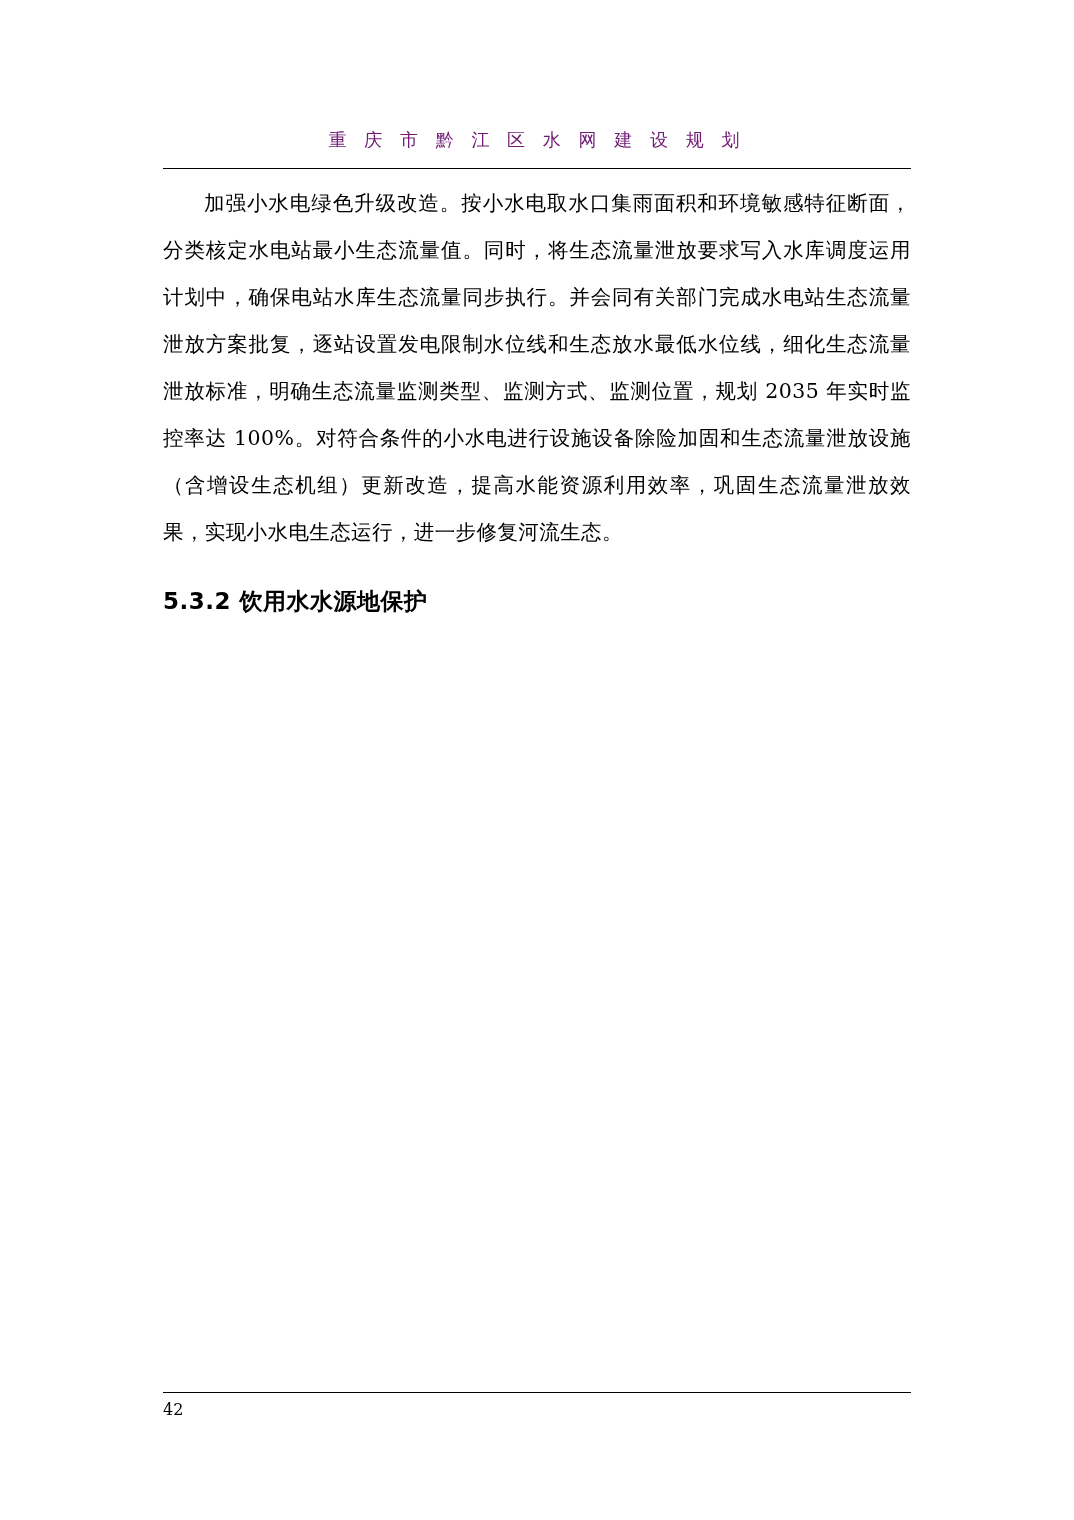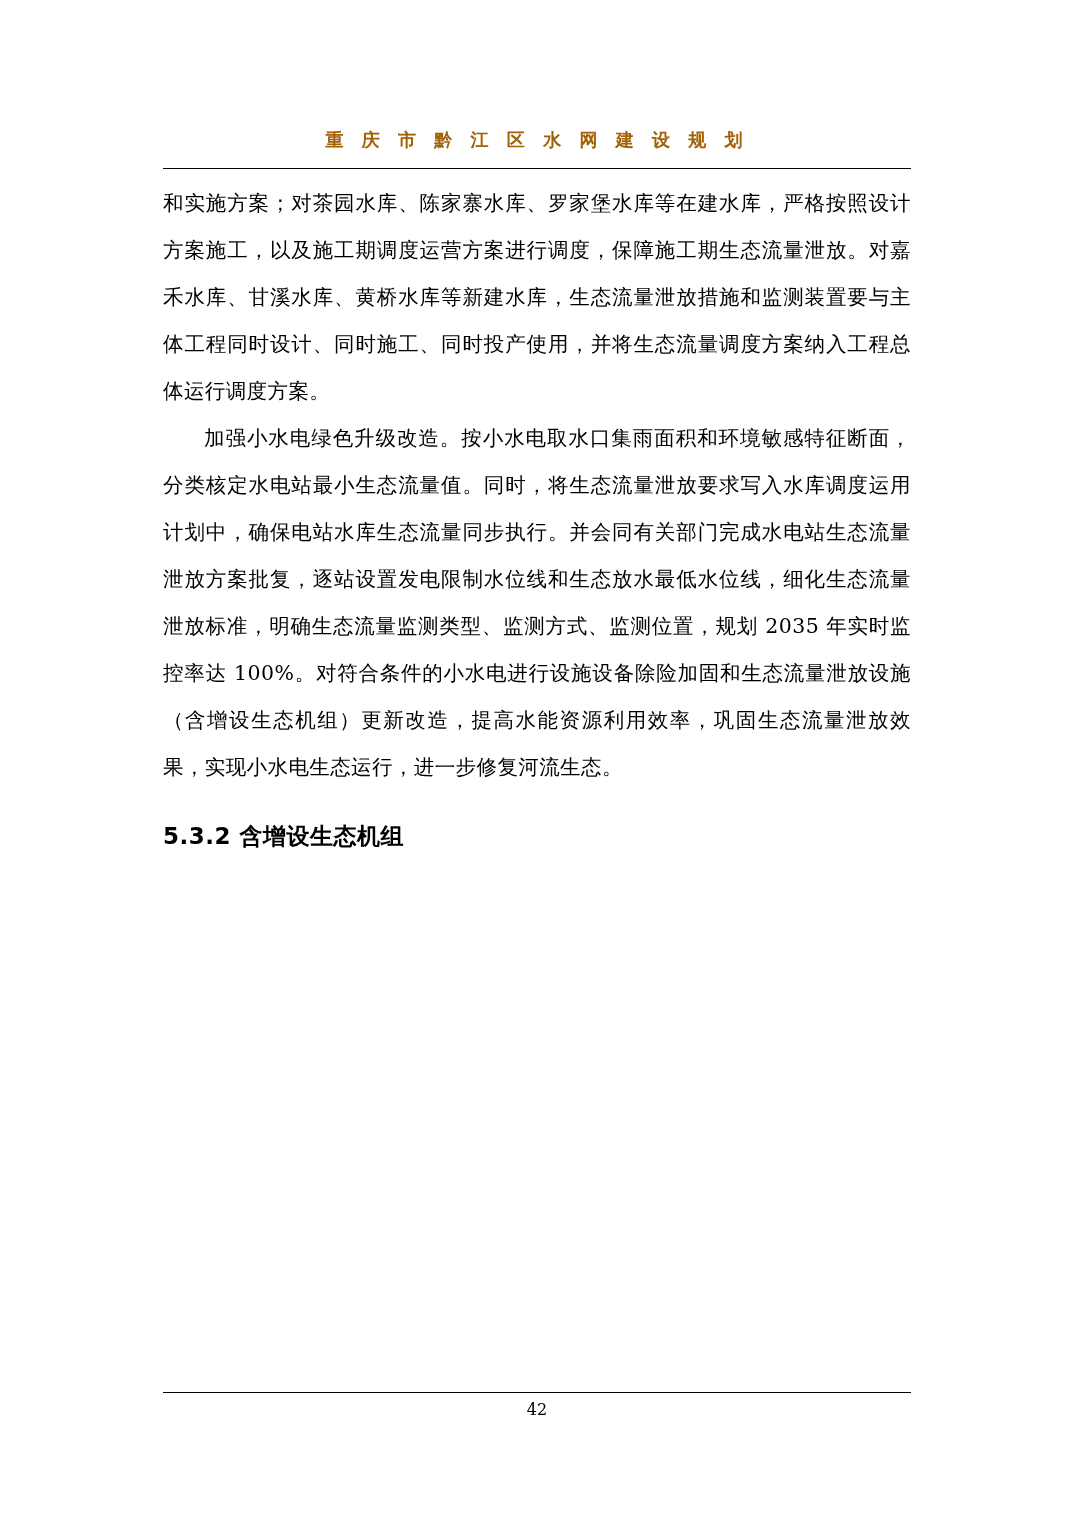--- a/index.html
+++ b/index.html
@@ -27,23 +27,23 @@
   .header-wrap {
     position: absolute;
     top: 128px;
     left: 0;
     width: 748px;
     text-align: center;
   }
   .header-title {
     font-family: "DejaVu Serif", "Liberation Serif", serif;
     font-size: 18px;
-    font-weight: bold;
+    font-weight: normal;
     letter-spacing: 6px;
-    color: #a16207;
+    color: #701a75;
   }
   .header-rule {
     position: absolute;
     top: 168px;
     left: 0;
     width: 748px;
     height: 1px;
     background: #000000;
   }
   .body-text {
@@ -77,38 +77,37 @@
     left: 0;
     width: 748px;
     height: 1px;
     background: #000000;
   }
   .page-number {
     position: absolute;
     top: 1400px;
     left: 0;
     width: 748px;
-    text-align: center;
+    text-align: left;
     font-size: 16px;
     font-family: "DejaVu Serif", "Liberation Serif", serif;
   }
 </style>
 </head>
 <body>
 
 <div class="page">
   <div class="content">
 
     <div class="header-wrap">
       <div class="header-title">重 庆 市 黔 江 区 水 网 建 设 规 划</div>
     </div>
     <div class="header-rule"></div>
 
     <div class="body-text">
-      <p class="para">和实施方案；对茶园水库、陈家寨水库、罗家堡水库等在建水库，严格按照设计方案施工，以及施工期调度运营方案进行调度，保障施工期生态流量泄放。对嘉禾水库、甘溪水库、黄桥水库等新建水库，生态流量泄放措施和监测装置要与主体工程同时设计、同时施工、同时投产使用，并将生态流量调度方案纳入工程总体运行调度方案。</p>
       <p class="para indent">加强小水电绿色升级改造。按小水电取水口集雨面积和环境敏感特征断面，分类核定水电站最小生态流量值。同时，将生态流量泄放要求写入水库调度运用计划中，确保电站水库生态流量同步执行。并会同有关部门完成水电站生态流量泄放方案批复，逐站设置发电限制水位线和生态放水最低水位线，细化生态流量泄放标准，明确生态流量监测类型、监测方式、监测位置，规划 2035 年实时监控率达 100%。对符合条件的小水电进行设施设备除险加固和生态流量泄放设施（含增设生态机组）更新改造，提高水能资源利用效率，巩固生态流量泄放效果，实现小水电生态运行，进一步修复河流生态。</p>
-      <h3 class="section-heading">5.3.2 含增设生态机组</h3>
+      <h3 class="section-heading">5.3.2 饮用水水源地保护</h3>
     </div>
 
     <div class="footer-rule"></div>
     <div class="page-number">42</div>
   </div>
 </div>
 
 </body></html>

